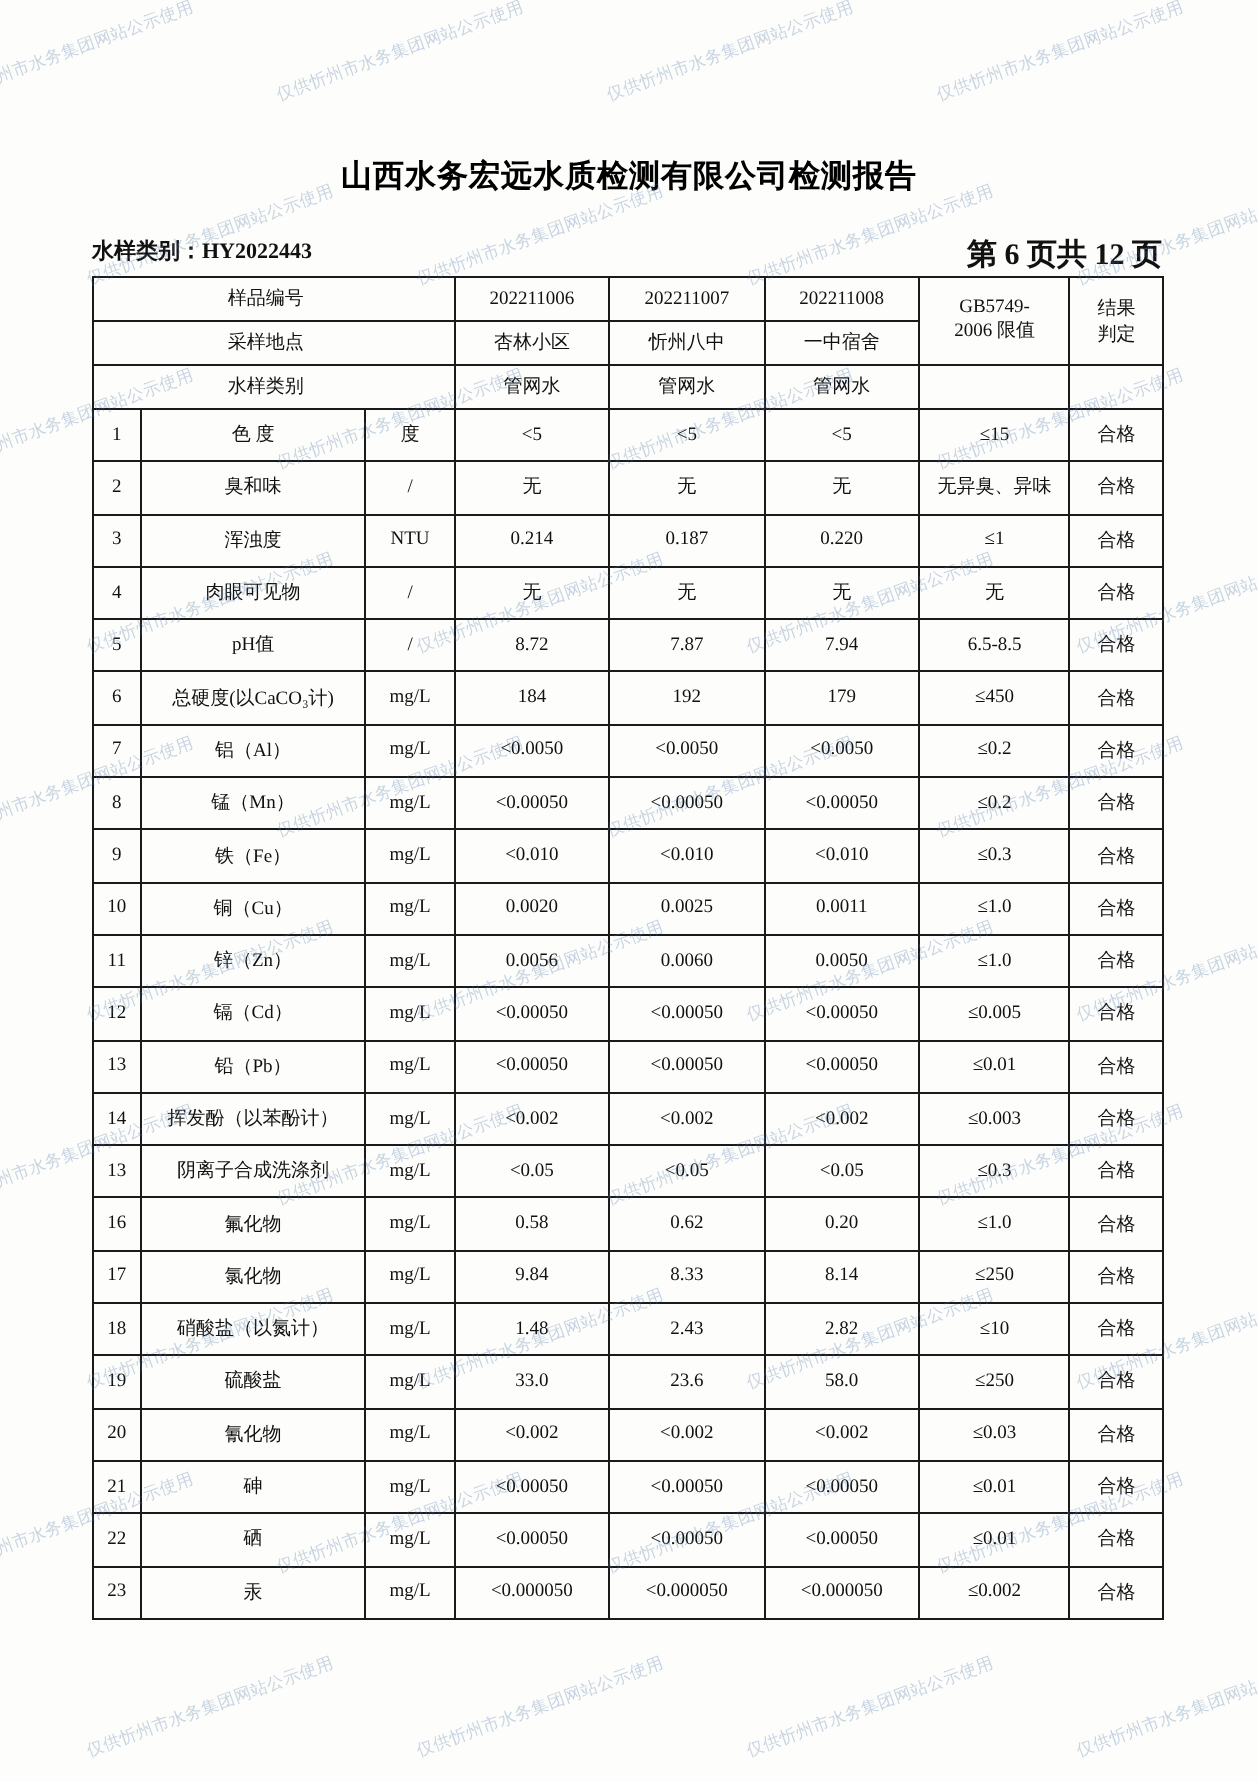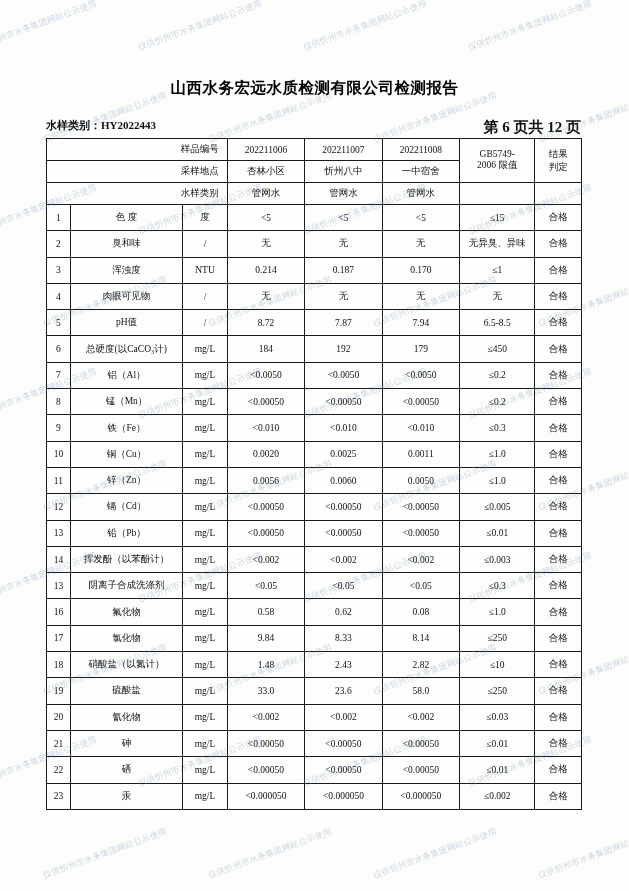--- a/index.html
+++ b/index.html
@@ -94,21 +94,20 @@
     height: 21px;
   }
   .c-no { width: 22px; }
   .c-item { width: 108px; text-align: left; padding-left: 6px; }
   .c-unit { width: 42px; }
   .c-val { width: 74px; }
   .c-limit { width: 72px; }
   .c-res { width: 44px; }
   td.c-item { text-align: left; margin-left: 36px; }
   .hdr td.lbl {
-    text-align: right;
     padding-right: 8px;
   }
 </style>
 </head>
 <body>
 
 <div class="page">
 
   <div class="watermarks" id="watermarks">
       <div class="wm" style="left: -30px; top: 20px;">仅供忻州市水务集团网站公示使用</div>
@@ -208,21 +207,21 @@
             <td class="c-val">无</td>
             <td class="c-limit">无异臭、异味</td>
             <td class="c-res">合格</td>
           </tr>
           <tr>
             <td class="c-no">3</td>
             <td class="c-item">浑浊度</td>
             <td class="c-unit">NTU</td>
             <td class="c-val">0.214</td>
             <td class="c-val">0.187</td>
-            <td class="c-val">0.170</td>
+            <td class="c-val">0.220</td>
             <td class="c-limit">≤1</td>
             <td class="c-res">合格</td>
           </tr>
           <tr>
             <td class="c-no">4</td>
             <td class="c-item">肉眼可见物</td>
             <td class="c-unit">/</td>
             <td class="c-val">无</td>
             <td class="c-val">无</td>
             <td class="c-val">无</td>
@@ -338,21 +337,21 @@
             <td class="c-val">&lt;0.05</td>
             <td class="c-limit">≤0.3</td>
             <td class="c-res">合格</td>
           </tr>
           <tr>
             <td class="c-no">16</td>
             <td class="c-item">氟化物</td>
             <td class="c-unit">mg/L</td>
             <td class="c-val">0.58</td>
             <td class="c-val">0.62</td>
-            <td class="c-val">0.08</td>
+            <td class="c-val">0.20</td>
             <td class="c-limit">≤1.0</td>
             <td class="c-res">合格</td>
           </tr>
           <tr>
             <td class="c-no">17</td>
             <td class="c-item">氯化物</td>
             <td class="c-unit">mg/L</td>
             <td class="c-val">9.84</td>
             <td class="c-val">8.33</td>
             <td class="c-val">8.14</td>

